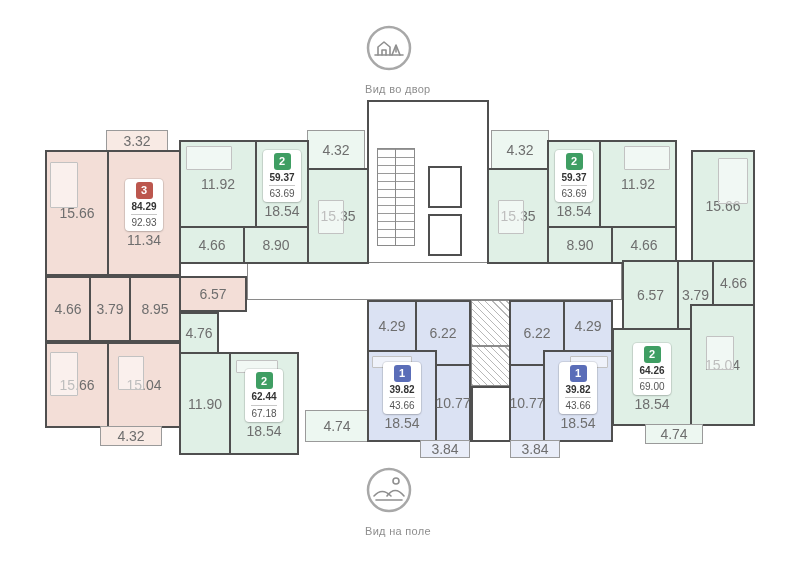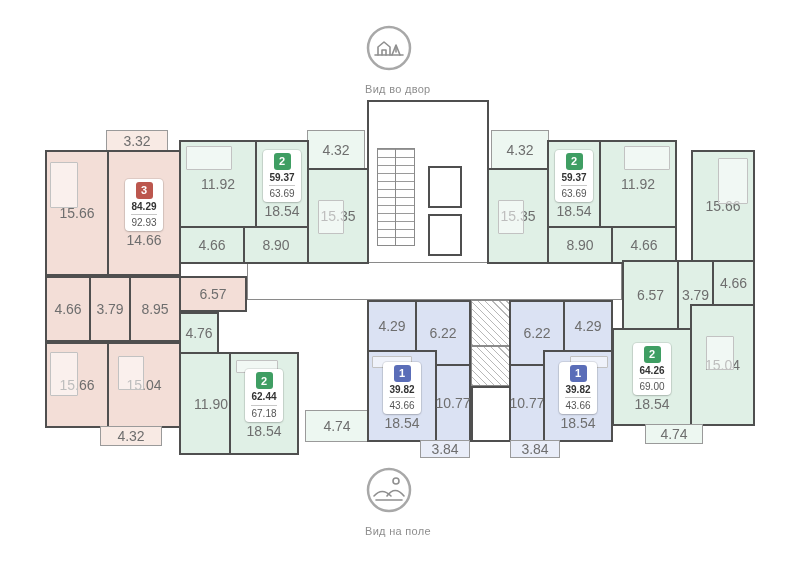--- a/index.html
+++ b/index.html
@@ -61,21 +61,21 @@
     </div>
   <div class="room pink" style="left:45px;top:150px;width:64px;height:126px">
     <span class="rl">15.66</span>
     </div>
   <div class="room pink" style="left:107px;top:150px;width:74px;height:126px">
     <div class="badge">
       <div class="badge-num bn-red">3</div>
       <div class="badge-a1">84.29</div>
       <div class="badge-a2">92.93</div>
     </div>
-    <span class="rl">14.66</span>
+    <span class="rl">11.34</span>
     </div>
   <div class="room pink" style="left:45px;top:276px;width:46px;height:66px">
     <span class="rl">4.66</span>
     </div>
   <div class="room pink" style="left:89px;top:276px;width:42px;height:66px">
     <span class="rl">3.79</span>
     </div>
   <div class="room pink" style="left:129px;top:276px;width:52px;height:66px">
     <span class="rl">8.95</span>
     </div>
@@ -163,21 +163,21 @@
   <div class="room green" style="left:690px;top:304px;width:65px;height:122px">
     <span class="rl">15.04</span>
     </div>
   <div class="room green balcony" style="left:645px;top:424px;width:58px;height:20px">
     <span class="rl">4.74</span>
     </div>
 
   <div class="room green" style="left:179px;top:312px;width:40px;height:42px">
     <span class="rl">4.76</span>
     </div>
-  <div class="room green" style="left:179px;top:352px;width:64px;height:103px">
+  <div class="room green" style="left:179px;top:352px;width:52px;height:103px">
     <span class="rl">11.90</span>
     </div>
   <div class="room green" style="left:229px;top:352px;width:70px;height:103px">
     <div class="badge">
       <div class="badge-num bn-green">2</div>
       <div class="badge-a1">62.44</div>
       <div class="badge-a2">67.18</div>
     </div>
     <span class="rl">18.54</span>
     </div>

